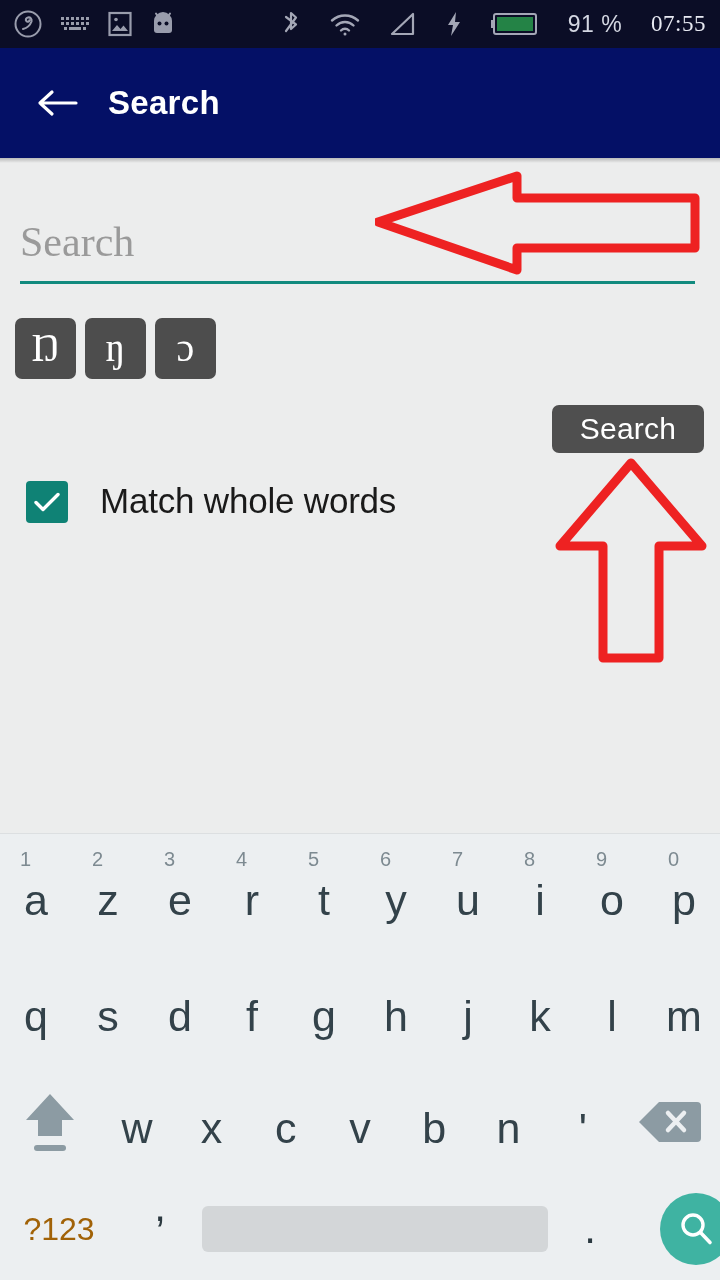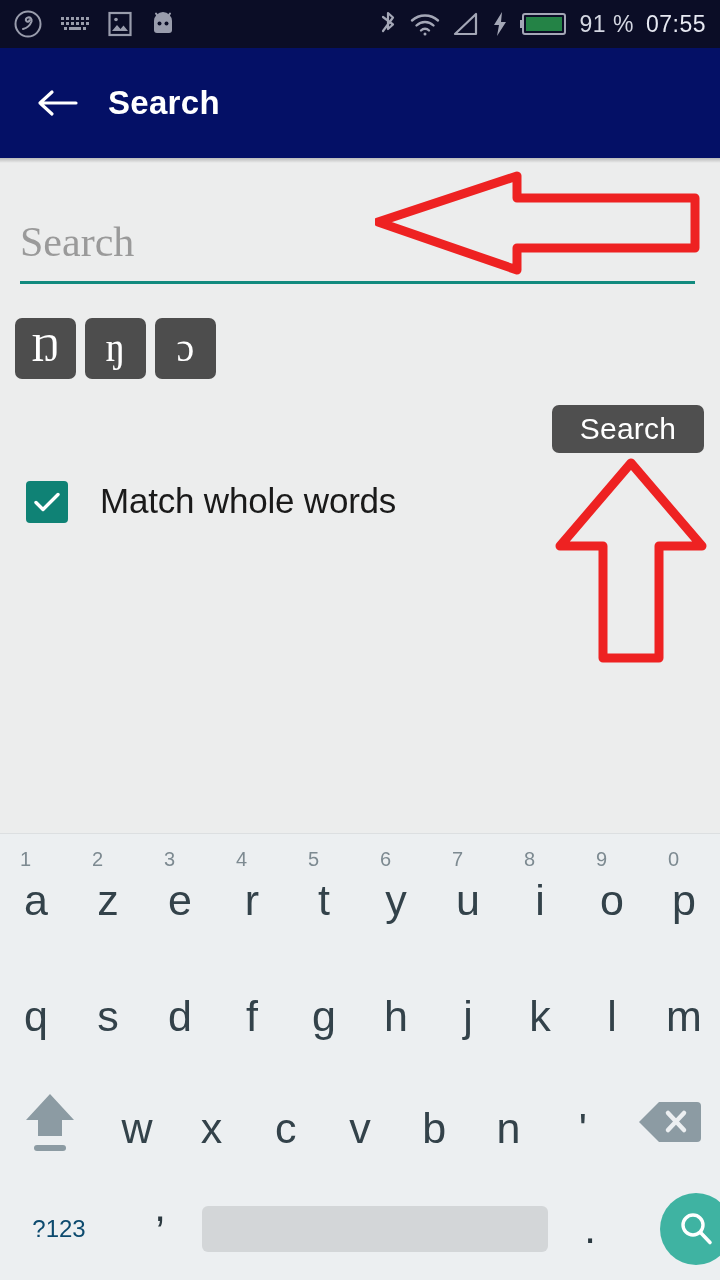--- a/index.html
+++ b/index.html
@@ -10,24 +10,24 @@
   }
   #screen { position:relative; width:720px; height:1280px; background:#eceded; }
 
   
   .statusbar {
     position:absolute; top:0; left:0; width:720px; height:48px;
     background:#0b0d26; display:flex; align-items:center;
     padding:0 14px; color:#c6c9d6;
   }
   .sb-left { display:flex; align-items:center; gap:18px; }
-  .sb-right { margin-left:auto; display:flex; align-items:center; gap:12px; }
+  .sb-right { margin-left:auto; display:flex; align-items:center; gap:29px; }
   .sb-icon { display:flex; align-items:center; justify-content:center; opacity:.82; }
   .sb-text { font-size:23px; color:#d4d7e2; letter-spacing:.5px; font-family:"Liberation Sans", sans-serif; }
-  .sb-clock { font-size:23px; color:#e7e9f2; letter-spacing:.5px; }
+  .sb-clock { font-size:23px; color:#e7e9f2; letter-spacing:.5px;font-family:Liberation Serif, serif; }
 
   
   .appbar {
     position:absolute; top:48px; left:0; width:720px; height:110px;
     background:#041066; display:flex; align-items:center; padding-left:34px;
   }
   .appbar-shadow {
     position:absolute; top:158px; left:0; width:720px; height:5px;
     background:linear-gradient(to bottom, rgba(0,0,0,.22), rgba(0,0,0,0));
   }
@@ -94,21 +94,21 @@
   }
   .key .hint {
     position:absolute; top:14px; left:50%; transform:translateX(-16px);
     font-size:20px; color:#7d8a91; font-weight:400;
   }
   .key .glyph { transform:translateY(6px); }
 
   .key-shift { flex:0 0 100px; display:flex; align-items:center; justify-content:center; position:relative; }
   .key-back  { flex:0 0 100px; display:flex; align-items:center; justify-content:center; }
 
-  .key-sym { flex:0 0 118px; display:flex; align-items:center; justify-content:center; color:#0c4a6e; font-size:24px; }
+  .key-sym { flex:0 0 118px; display:flex; align-items:center; justify-content:center; color:#a16207; font-size:32px; }
   .key-comma { flex:0 0 84px; display:flex; align-items:flex-start; justify-content:center; color:#2b3940; font-size:42px; padding-top:6px;}
   .key-space { flex:1; display:flex; align-items:center; justify-content:center; }
   .space-bar { width:346px; height:46px; background:#d3d6d8; border-radius:6px; }
   .key-period { flex:0 0 84px; display:flex; align-items:center; justify-content:center; color:#2b3940; font-size:42px; }
   .key-enter { flex:0 0 128px; display:flex; align-items:center; justify-content:center; }
   .fab {
     width:72px; height:72px; border-radius:50%; background:#3fb3a2;
     display:flex; align-items:center; justify-content:center;
   }
 </style>

